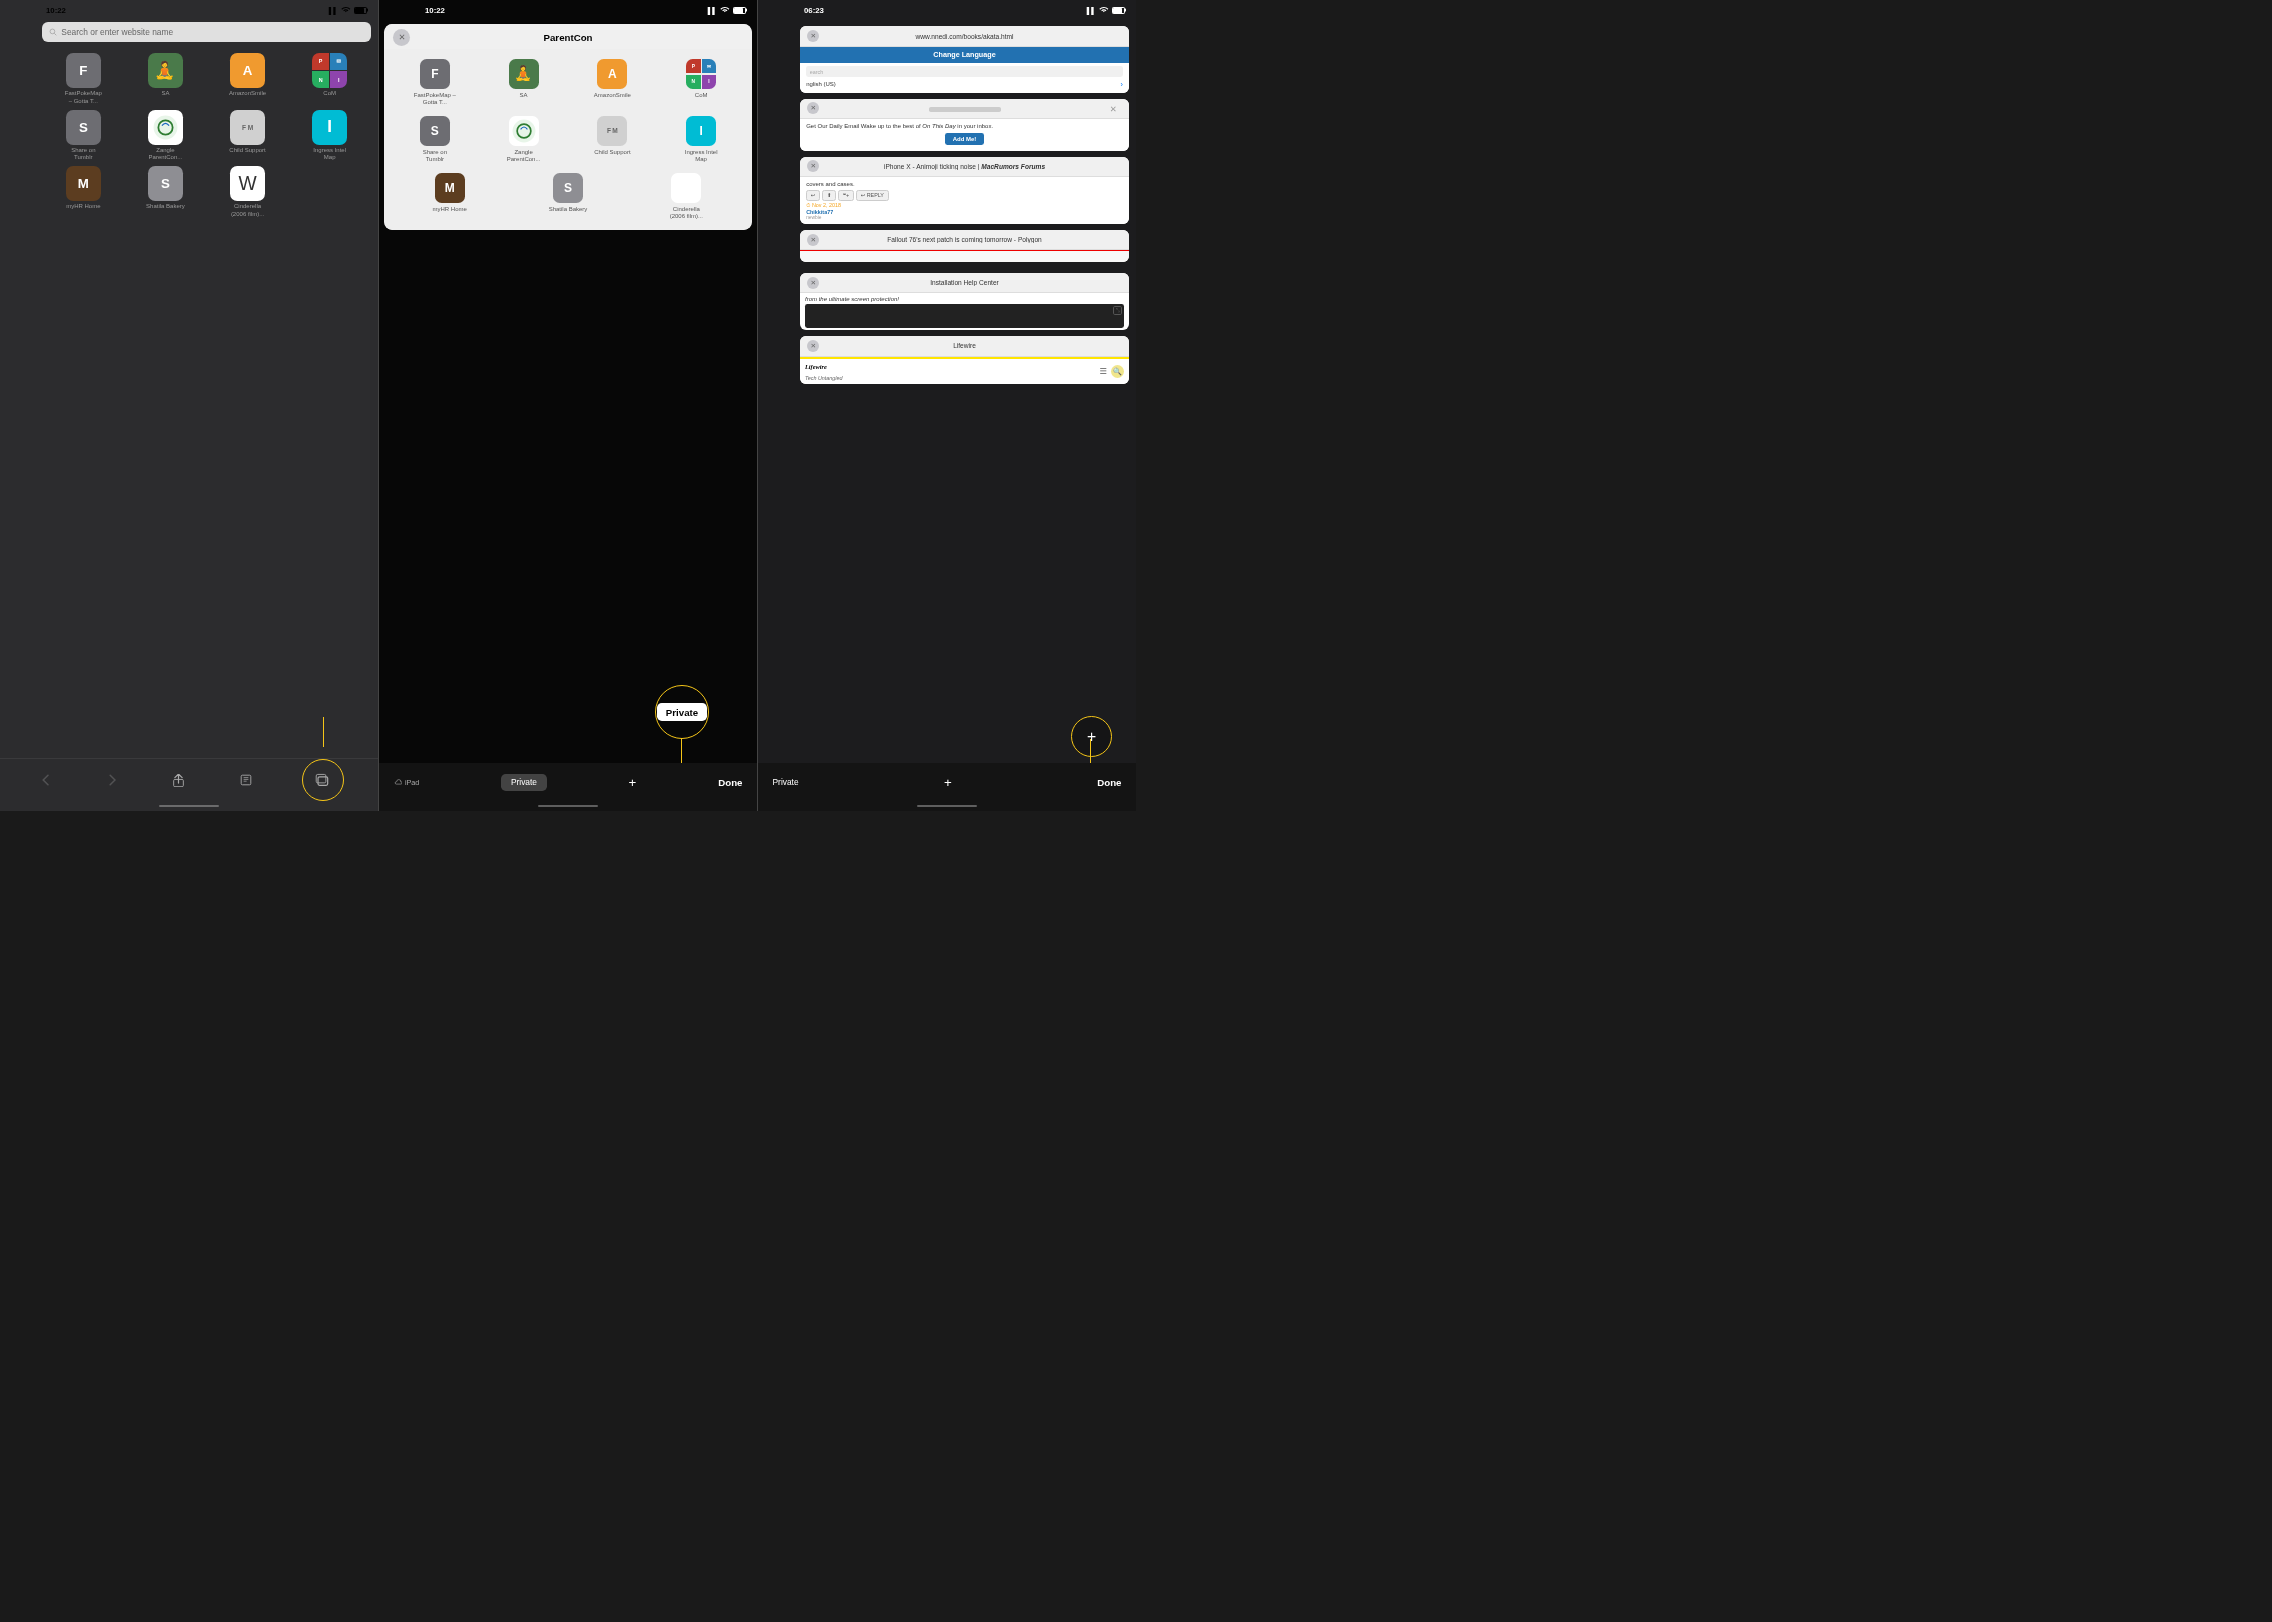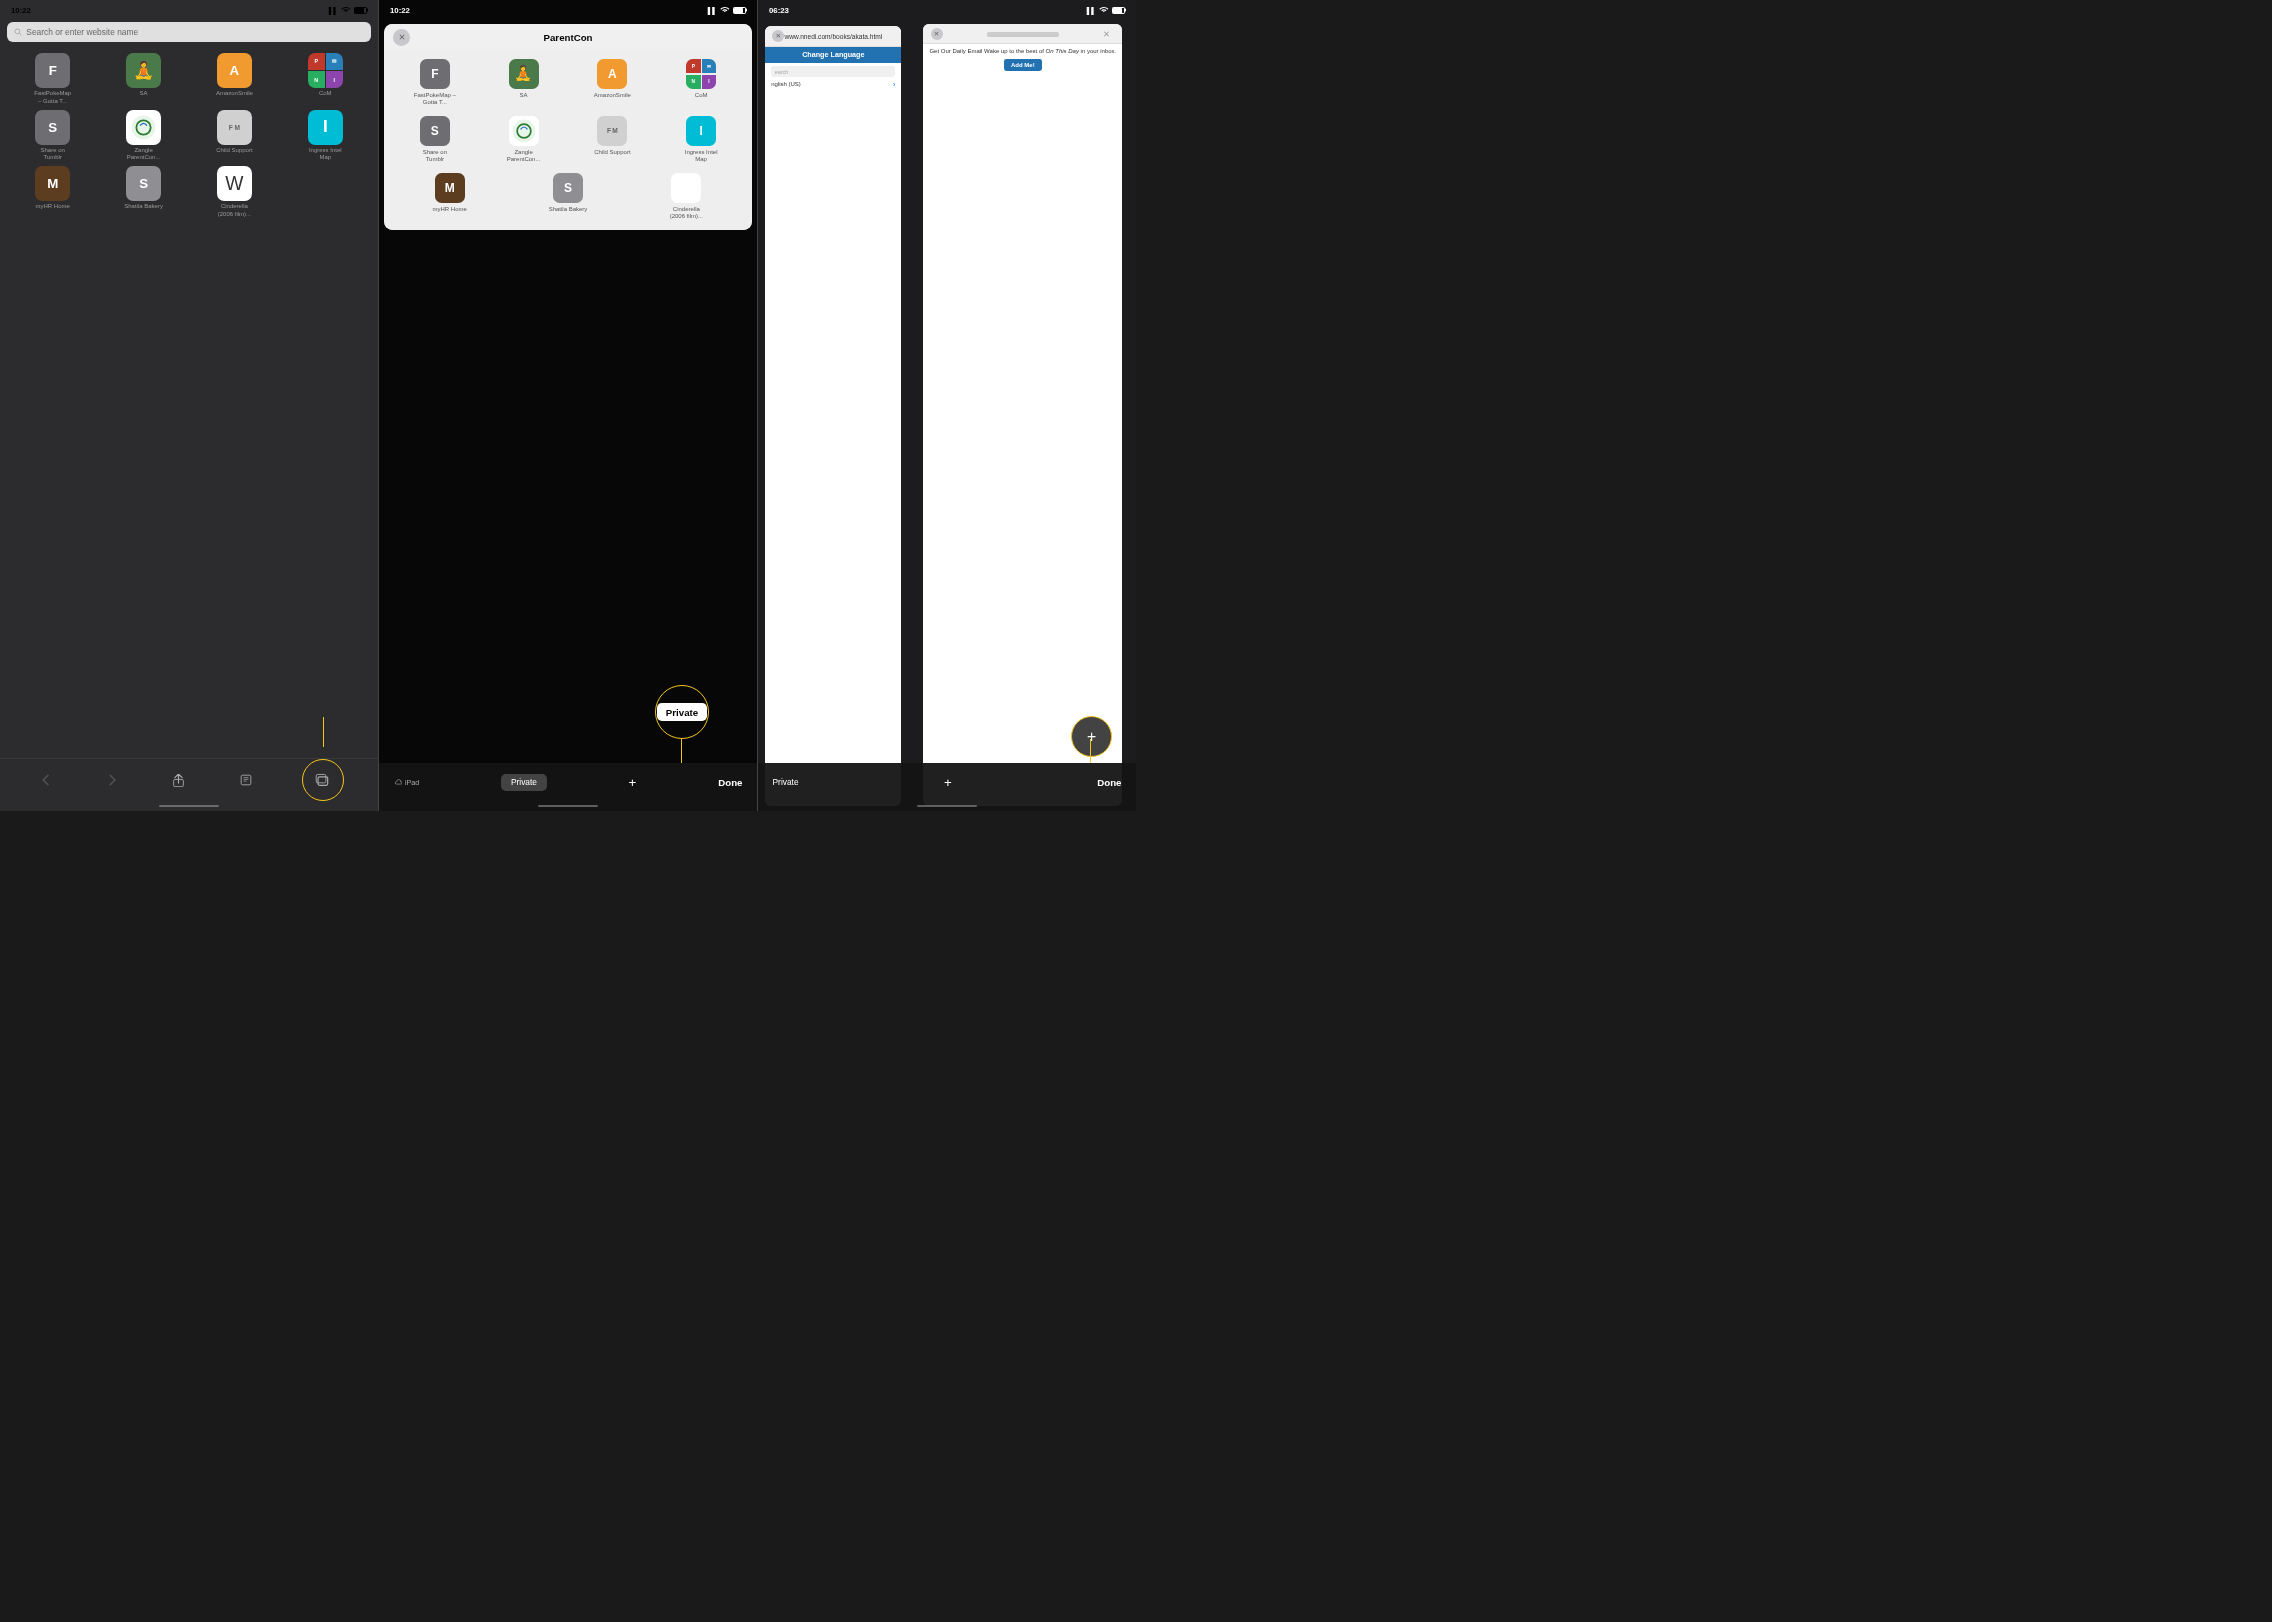--- a/index.html
+++ b/index.html
@@ -13,20 +13,21 @@
       overflow: hidden;
     }
 
     
     .panel {
       flex: 1;
       display: flex;
       flex-direction: column;
       position: relative;
       overflow: hidden;
+      padding-left: 35px;
     }
     .panel-1 {
       background: #2c2c2e;
     }
     .panel-2 {
       background: rgba(0,0,0,0.7);
       border-left: 0.6px solid #444;
       border-right: 0.6px solid #444;
     }
     .panel-3 {
@@ -401,22 +402,22 @@
       color: #aaa;
       font-size: 7.2px;
     }
 
     
     .tabs-container {
       flex: 1;
       overflow-y: auto;
       padding: 4.8px 7.2px;
       display: flex;
-      flex-direction: row;
-      gap: 22px;
+      flex-direction: column;
+      gap: 6px;
     }
     .tab-card {
       background: #fff;
       border-radius: 6px;
       overflow: hidden;
       position: relative;
       flex-shrink: 0;
     }
     .tab-card-header {
       background: #f0f0f0;

